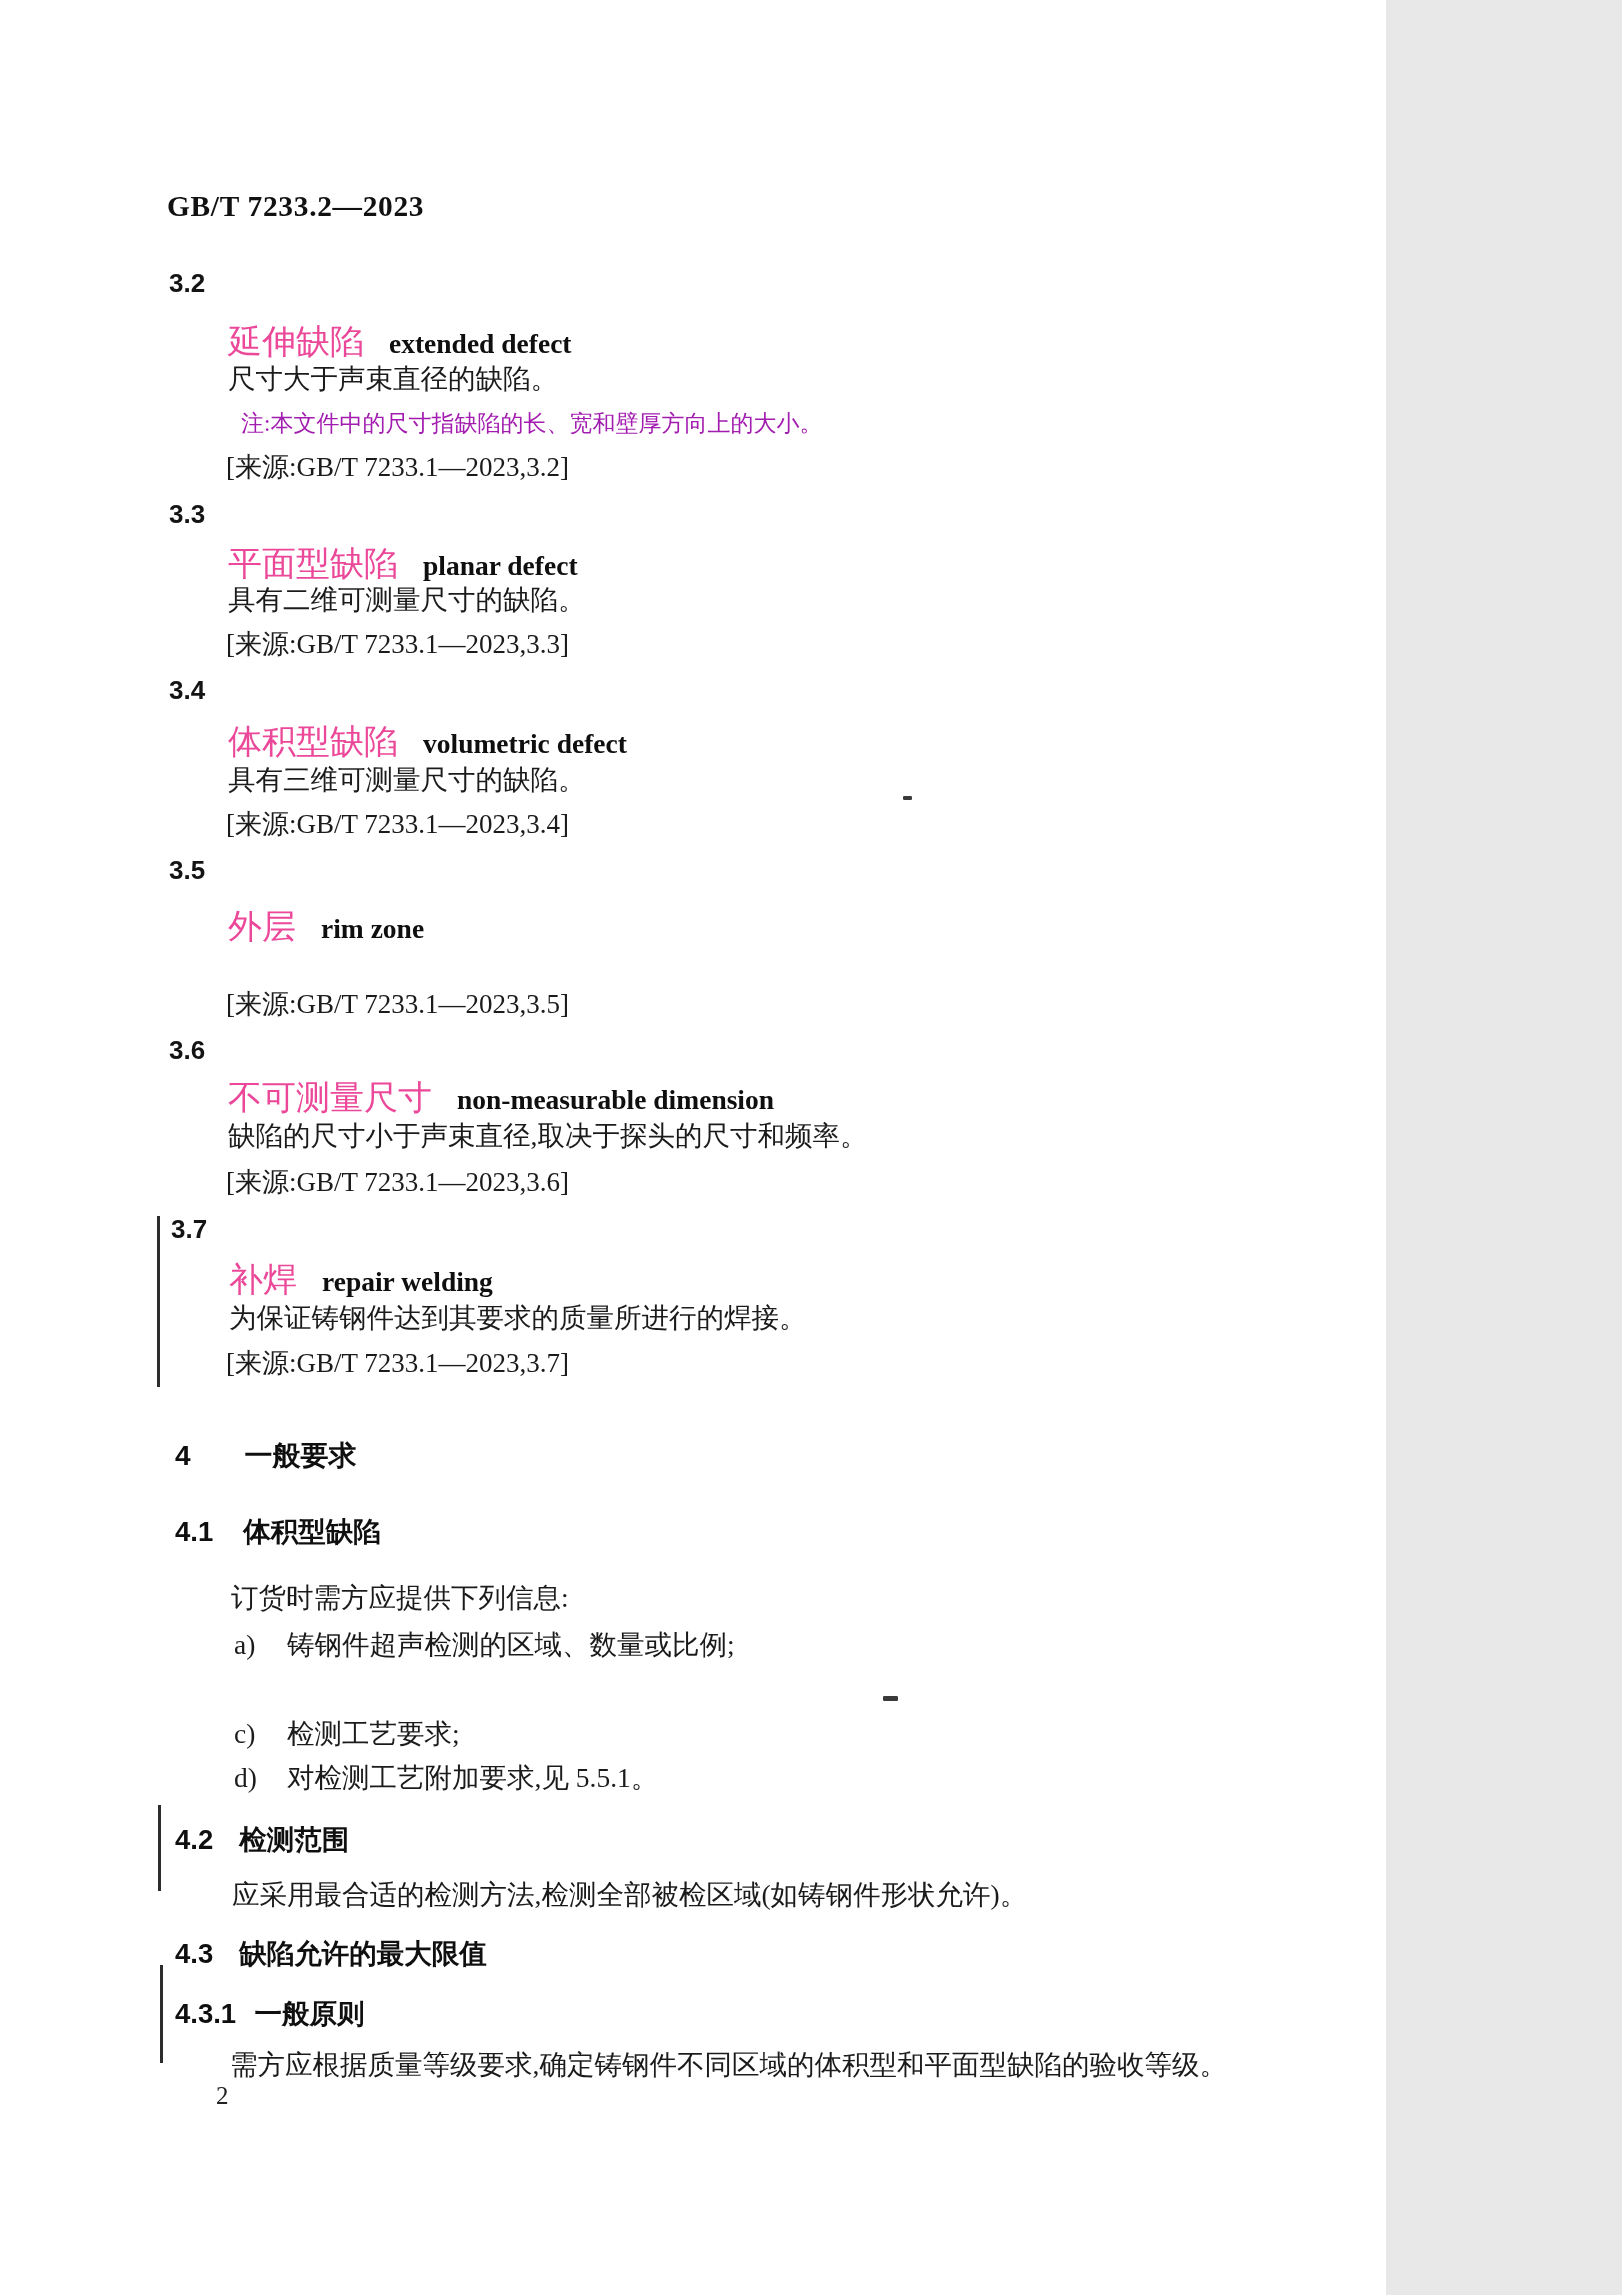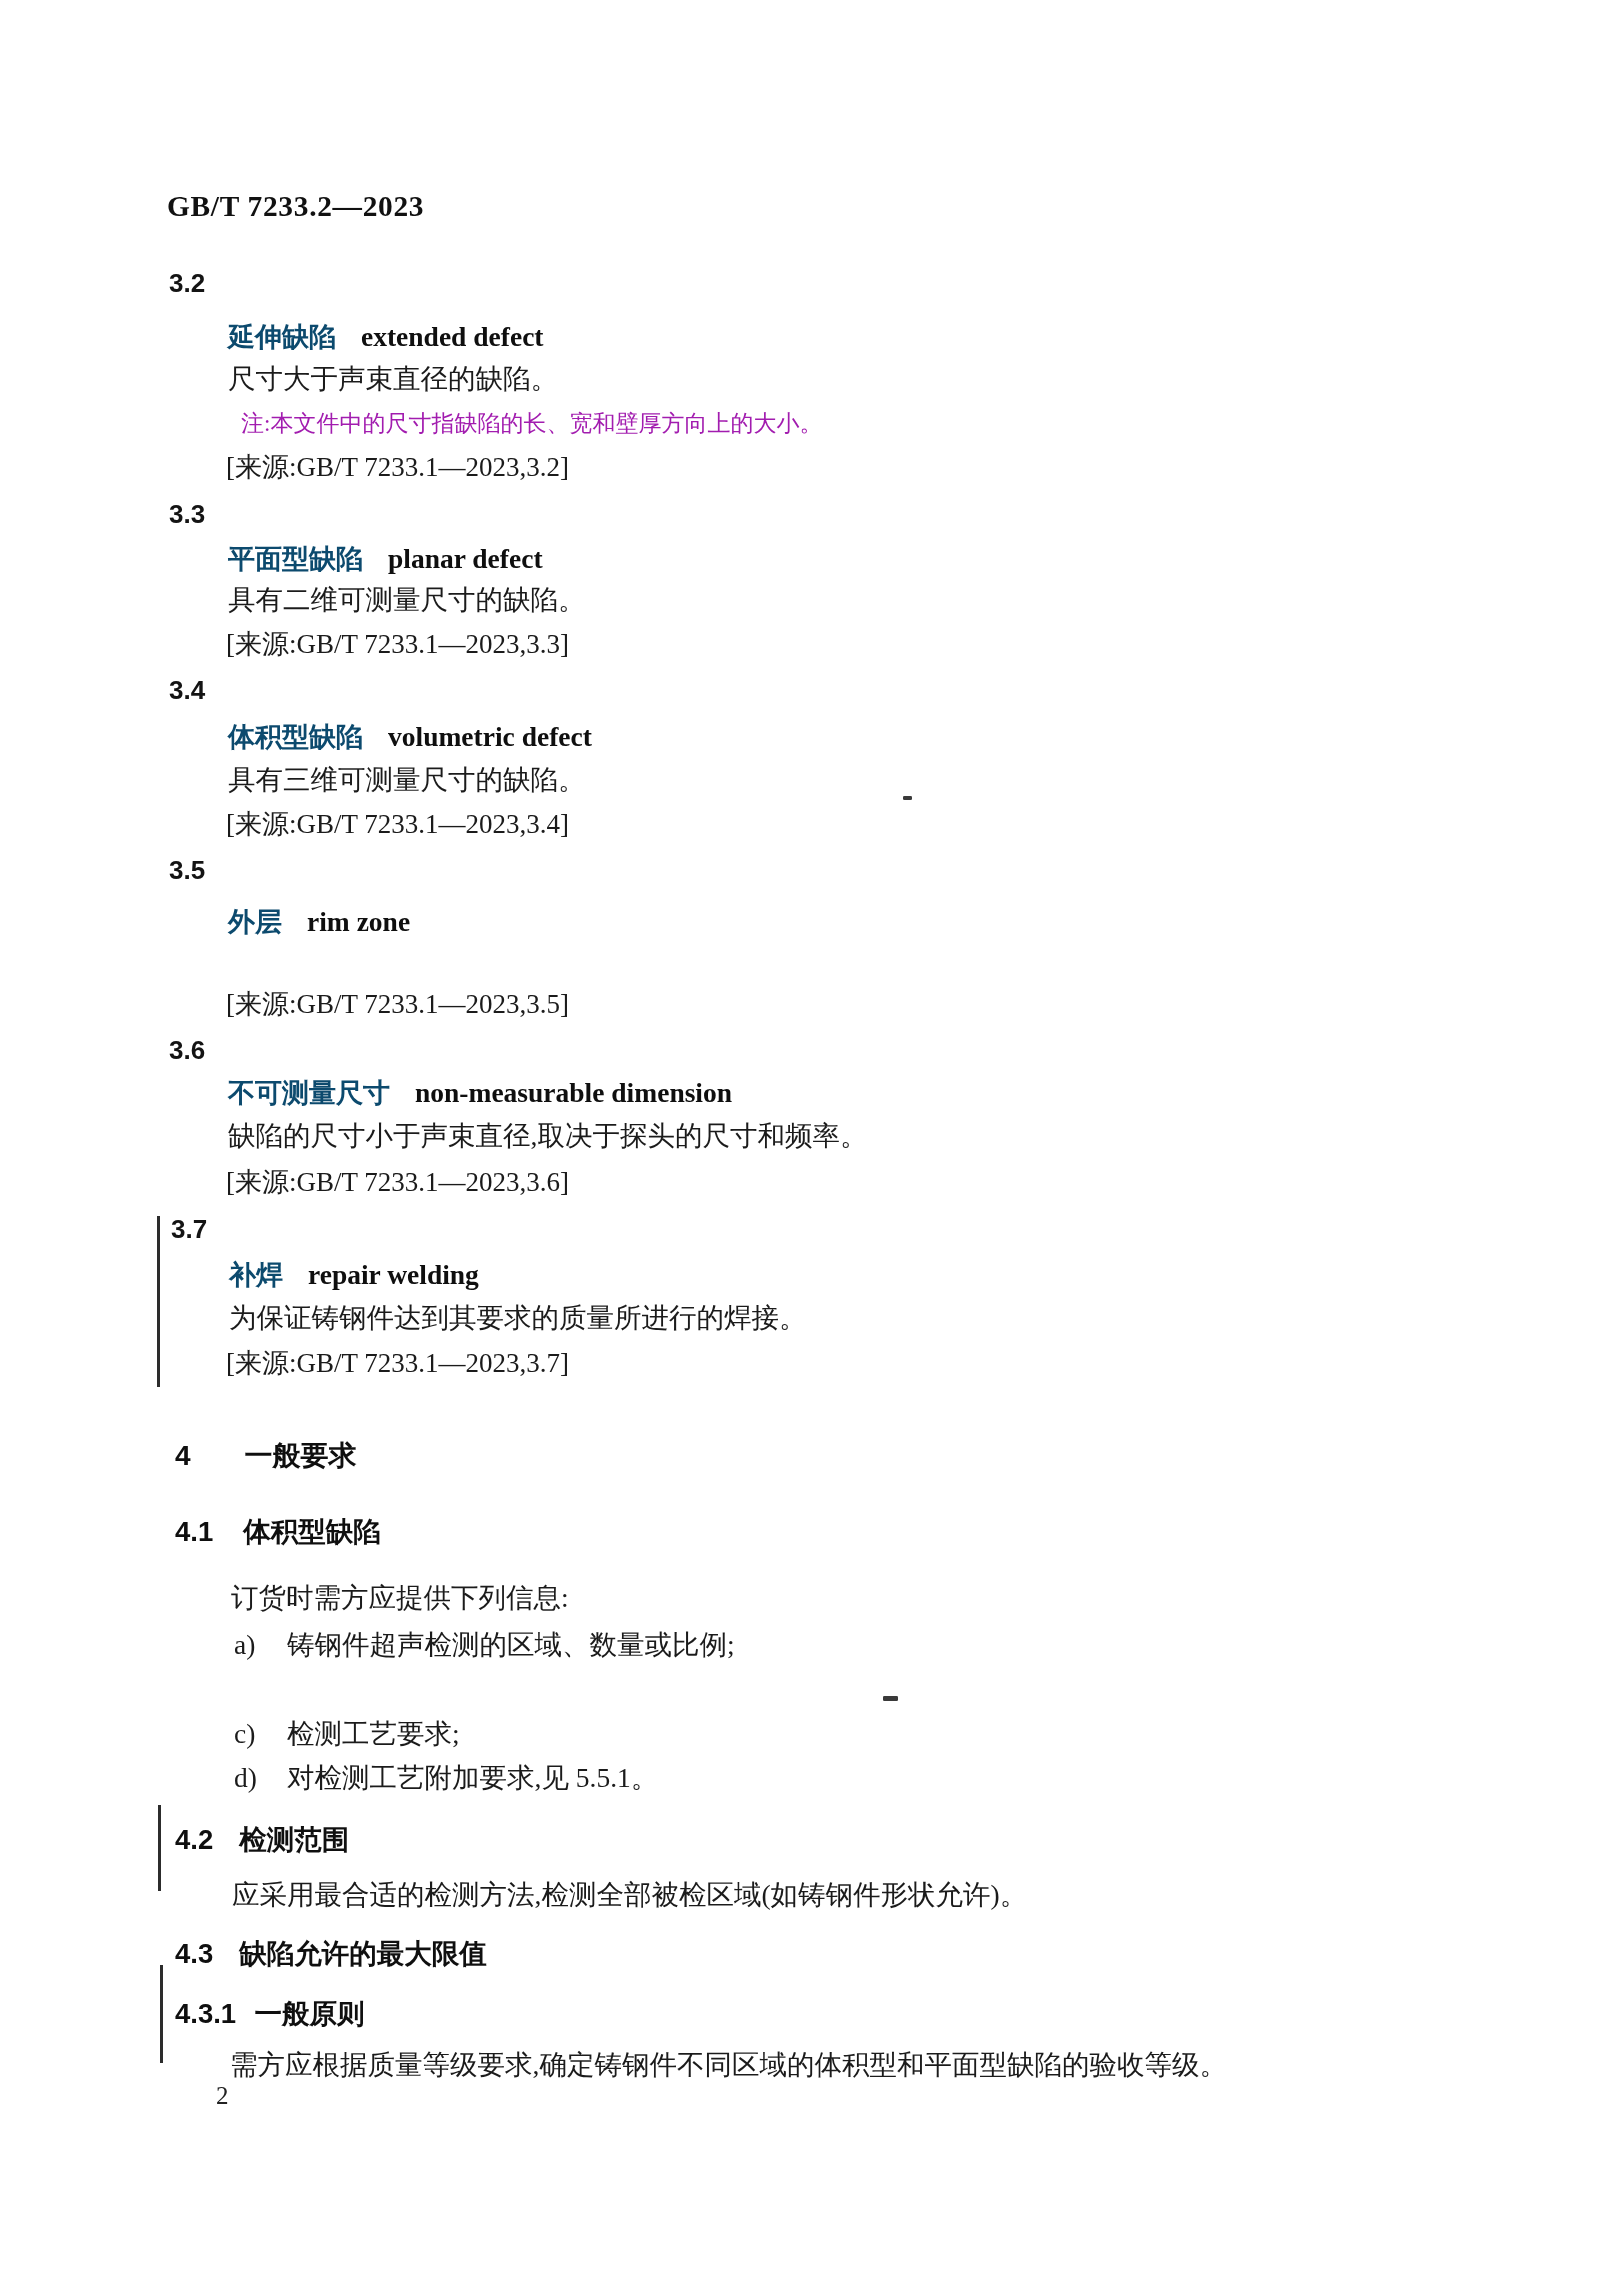--- a/index.html
+++ b/index.html
@@ -1,18 +1,18 @@
 <!DOCTYPE html>
 <html style="font-size:10.5px"><head>
 <meta charset="utf-8">
 <style>
   html, body { margin: 0; padding: 0; background: #e8e8e8; }
   .page {
     position: relative;
-    width: 1622px;
+    width: 1386px;
     height: 2295px;
     background: #ffffff;
     overflow: hidden;
     color: #1a1a1a;
   }
   .abs { position: absolute; white-space: nowrap; }
 
   .hdr {
     font-family: "Liberation Serif", "DejaVu Serif", serif;
     font-weight: bold;
@@ -21,23 +21,23 @@
     color: #111;
   }
   .num {
     font-family: "Liberation Sans", "DejaVu Sans", sans-serif;
     font-weight: bold;
     font-size: 26px;
     color: #141414;
   }
   .term-zh {
     font-family: "Liberation Sans", "DejaVu Sans", sans-serif;
-    font-weight: bold;
-    font-size: 27px;
-    color: #0c4a6e;
+    font-weight: normal;
+    font-size: 34px;
+    color: #ec4899;
   }
   .term-en {
     font-family: "Liberation Serif", "DejaVu Serif", serif;
     font-weight: bold;
     font-size: 27.5px;
     color: #0f0f0f;
     margin-left: 25px;
   }
   .body-text {
     font-family: "Liberation Serif", "DejaVu Serif", serif;

